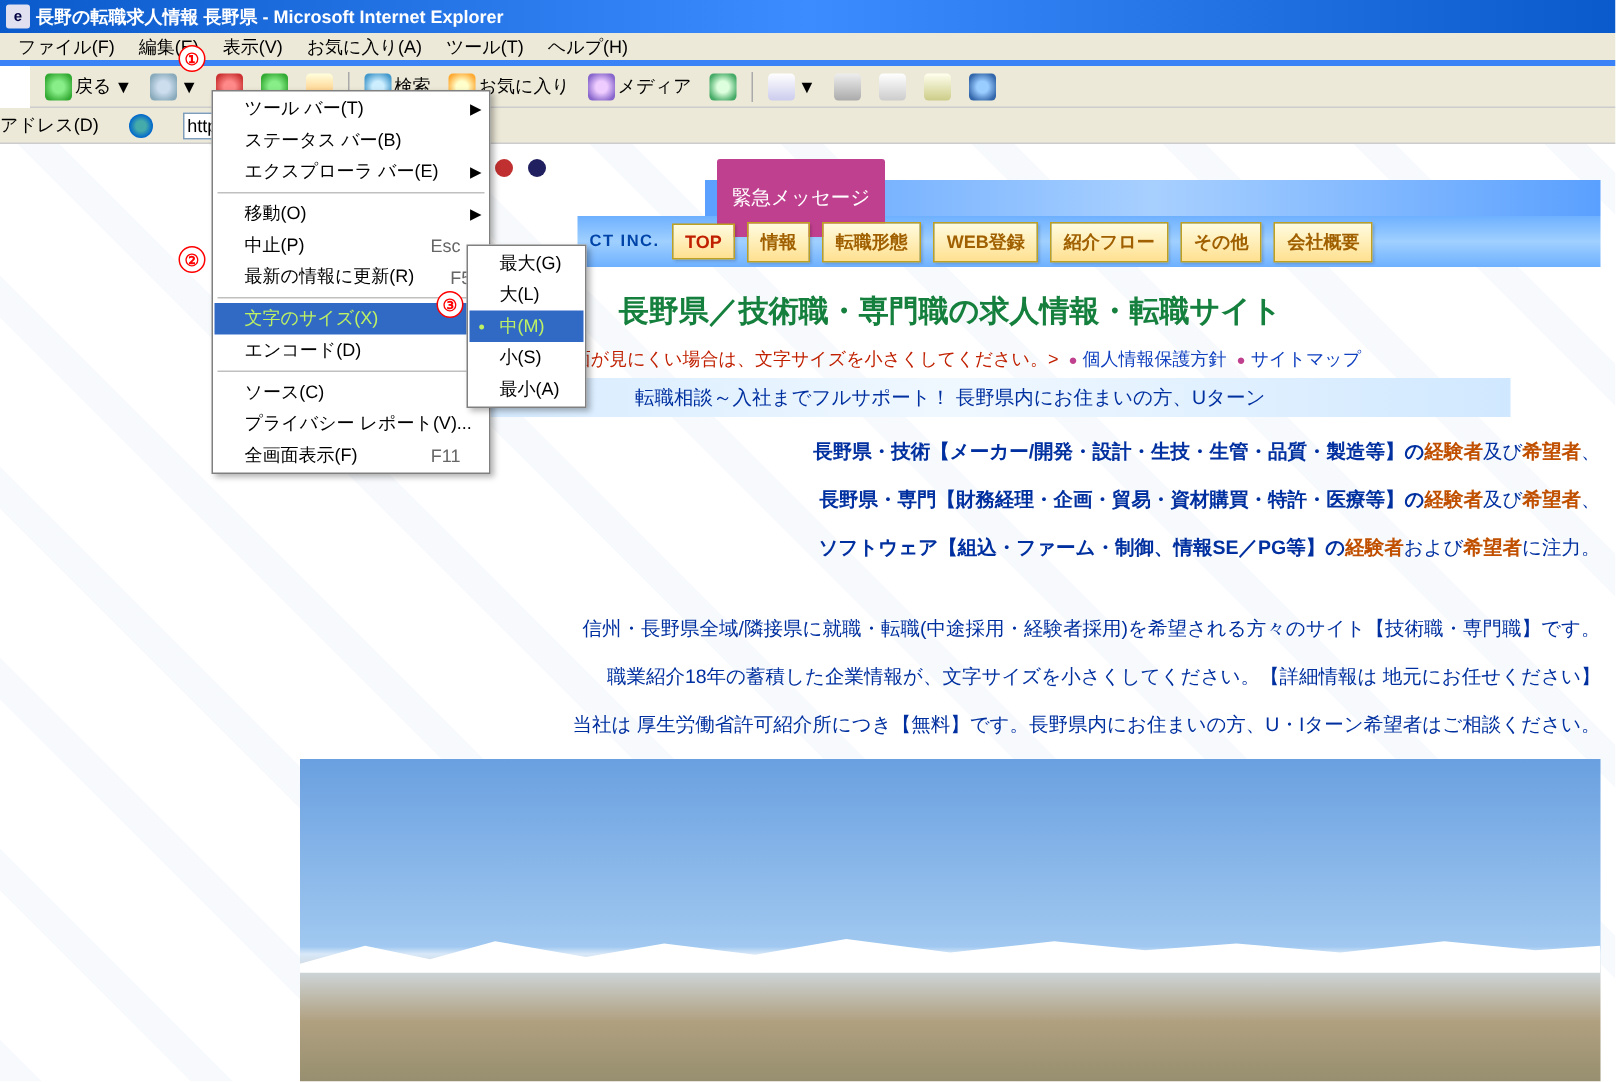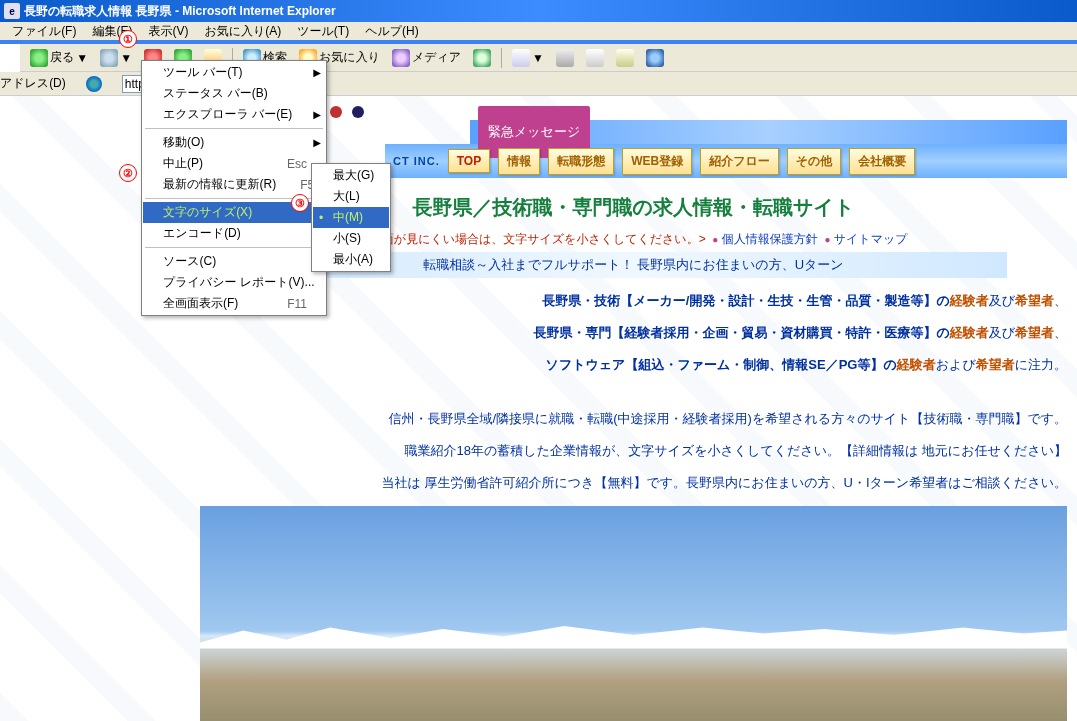--- a/index.html
+++ b/index.html
@@ -162,21 +162,21 @@
       &nbsp;<span class="bullet">●</span>
       <span class="link">サイトマップ</span>
     </div>
 
     <div class="infobox">転職相談～入社までフルサポート！ 長野県内にお住まいの方、Uターン</div>
 
     <div class="descline">
       <b>長野県・技術【メーカー/開発・設計・生技・生管・品質・製造等】の</b><span class="org">経験者</span><span>及び</span><span class="org">希望者</span><span>、</span>
     </div>
     <div class="descline">
-      <b>長野県・専門【経験者採用・企画・貿易・資材購買・特許・医療等】の</b><span class="org">経験者</span><span>及び</span><span class="org">希望者</span><span>、</span>
+      <b>長野県・専門【財務経理・企画・貿易・資材購買・特許・医療等】の</b><span class="org">経験者</span><span>及び</span><span class="org">希望者</span><span>、</span>
     </div>
     <div class="descline">
       <b>ソフトウェア【組込・ファーム・制御、情報SE／PG等】の</b><span class="org">経験者</span><span>および</span><span class="org">希望者</span><span>に注力。</span>
     </div>
 
     <div style="height:8px"></div>
     <div class="descline">信州・長野県全域/隣接県に就職・転職(中途採用・経験者採用)を希望される方々のサイト【技術職・専門職】です。</div>
     <div class="descline">職業紹介18年の蓄積した企業情報が、文字サイズを小さくしてください。【詳細情報は 地元にお任せください】</div>
     <div class="descline">当社は 厚生労働省許可紹介所につき【無料】です。長野県内にお住まいの方、U・Iターン希望者はご相談ください。</div>
 

